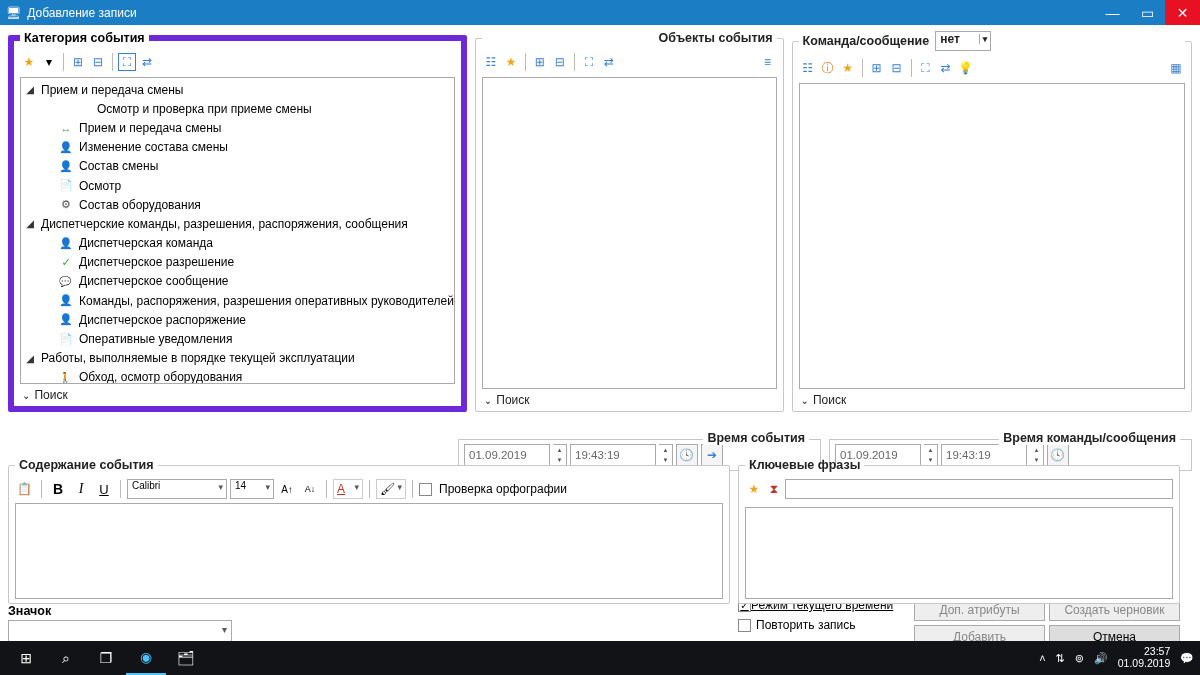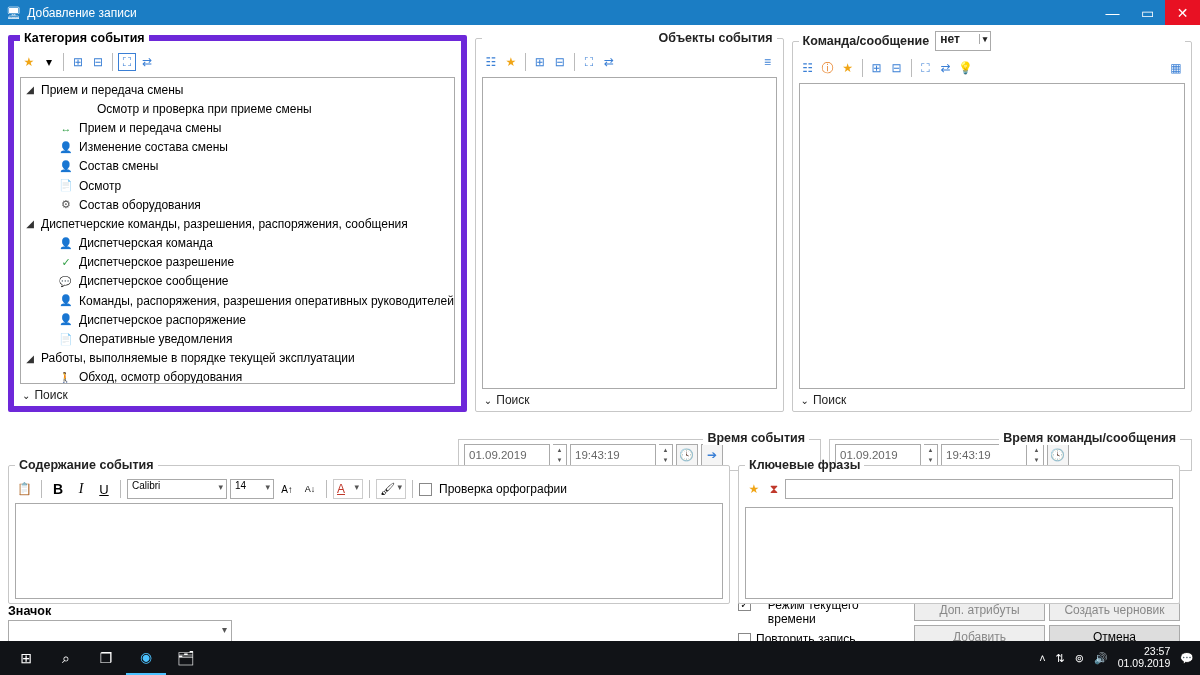--- a/index.html
+++ b/index.html
@@ -353,21 +353,21 @@
     </fieldset>
   </div>
 
   <div class="row4">
     <div style="width:722px;display:flex;flex-direction:column;gap:2px;">
       <span class="icon-label">Значок</span>
       <div class="icon-select"></div>
     </div>
     <div style="width:442px;display:flex;gap:6px;align-items:flex-start;">
       <div style="display:flex;flex-direction:column;gap:6px;width:170px;">
-        <label style="display:flex;align-items:flex-start;gap:17px;">
+        <label style="display:flex;align-items:flex-end;gap:0;text-decoration:underline;">
           <span class="checkbox checked"></span>
           <span>Режим текущего времени</span>
         </label>
         <label style="display:flex;align-items:center;gap:5px;">
           <span class="checkbox"></span>
           <span>Повторить запись</span>
         </label>
       </div>
       <div style="display:grid;grid-template-columns:1fr 1fr;gap:4px;flex:1;">
         <div class="btn disabled">Доп. атрибуты</div>

